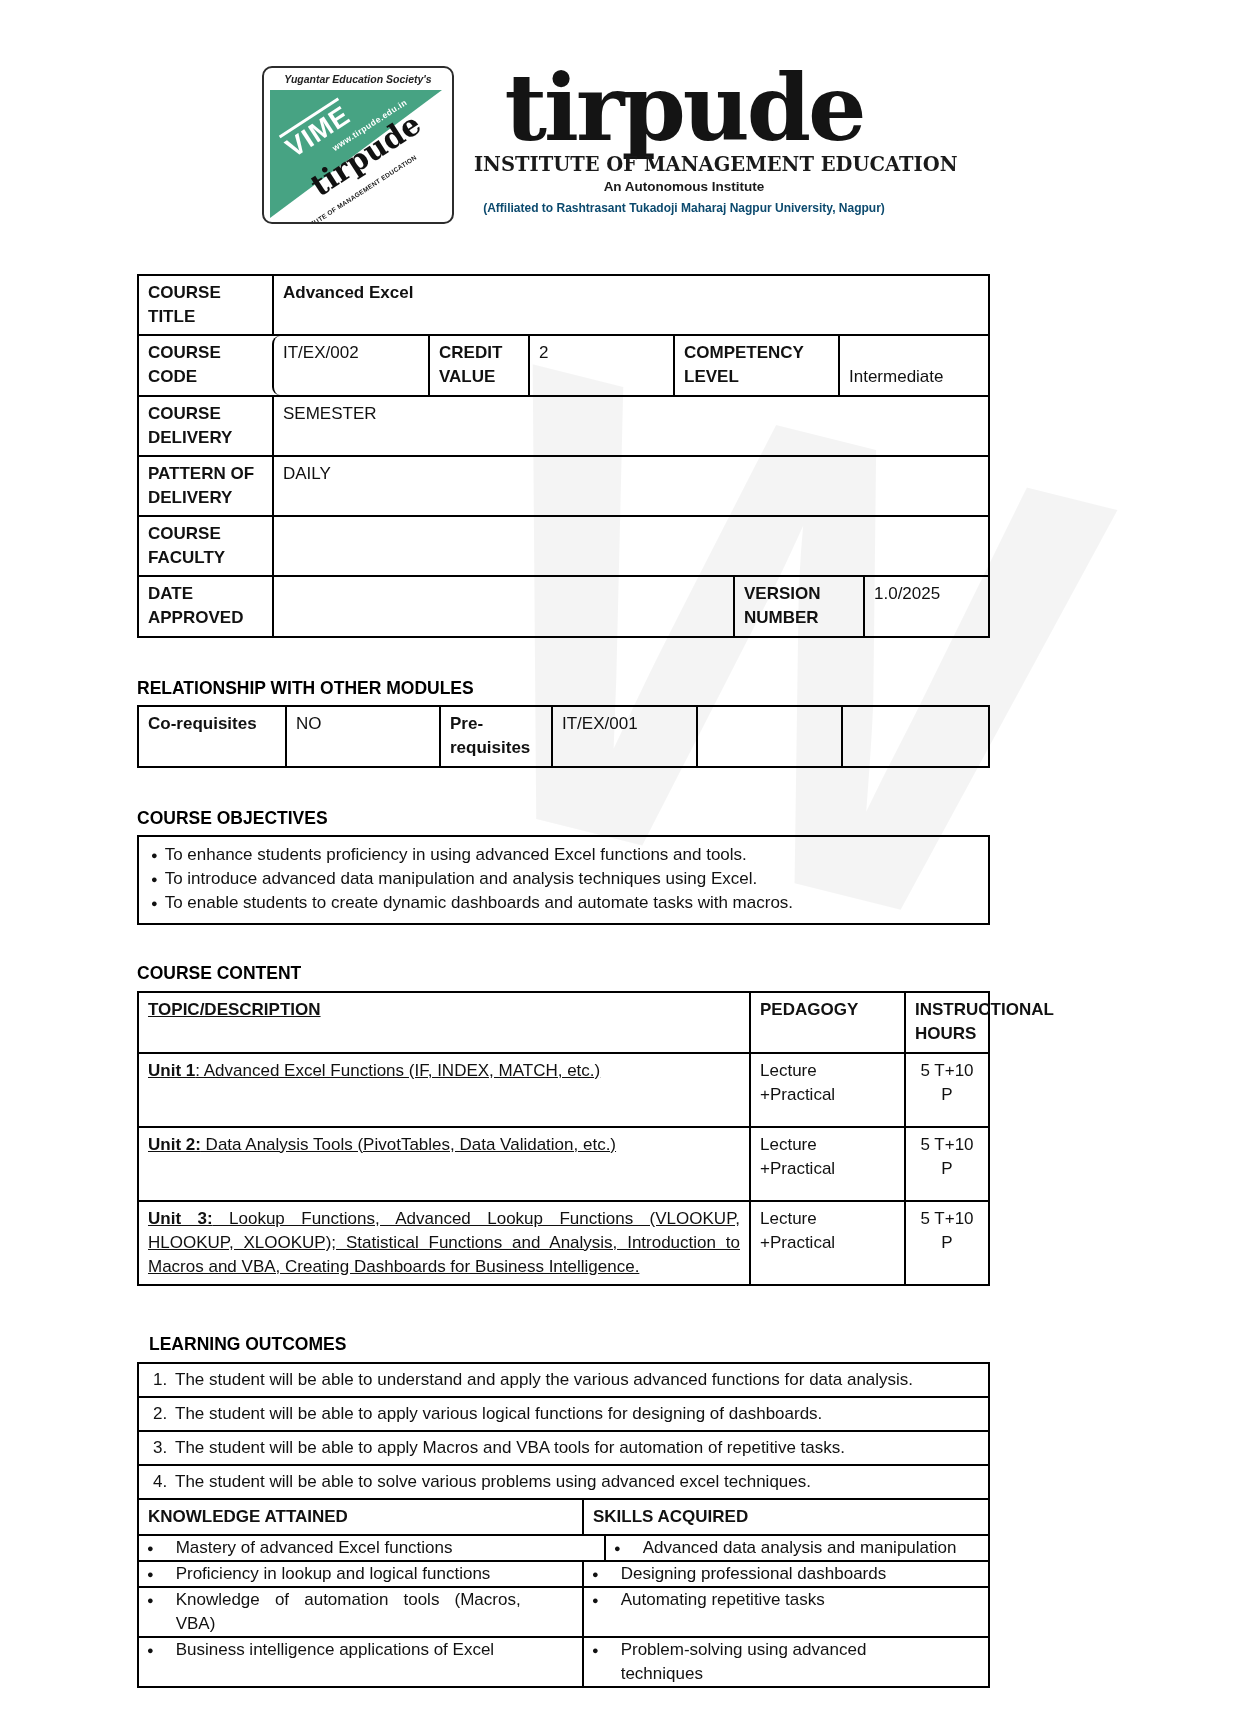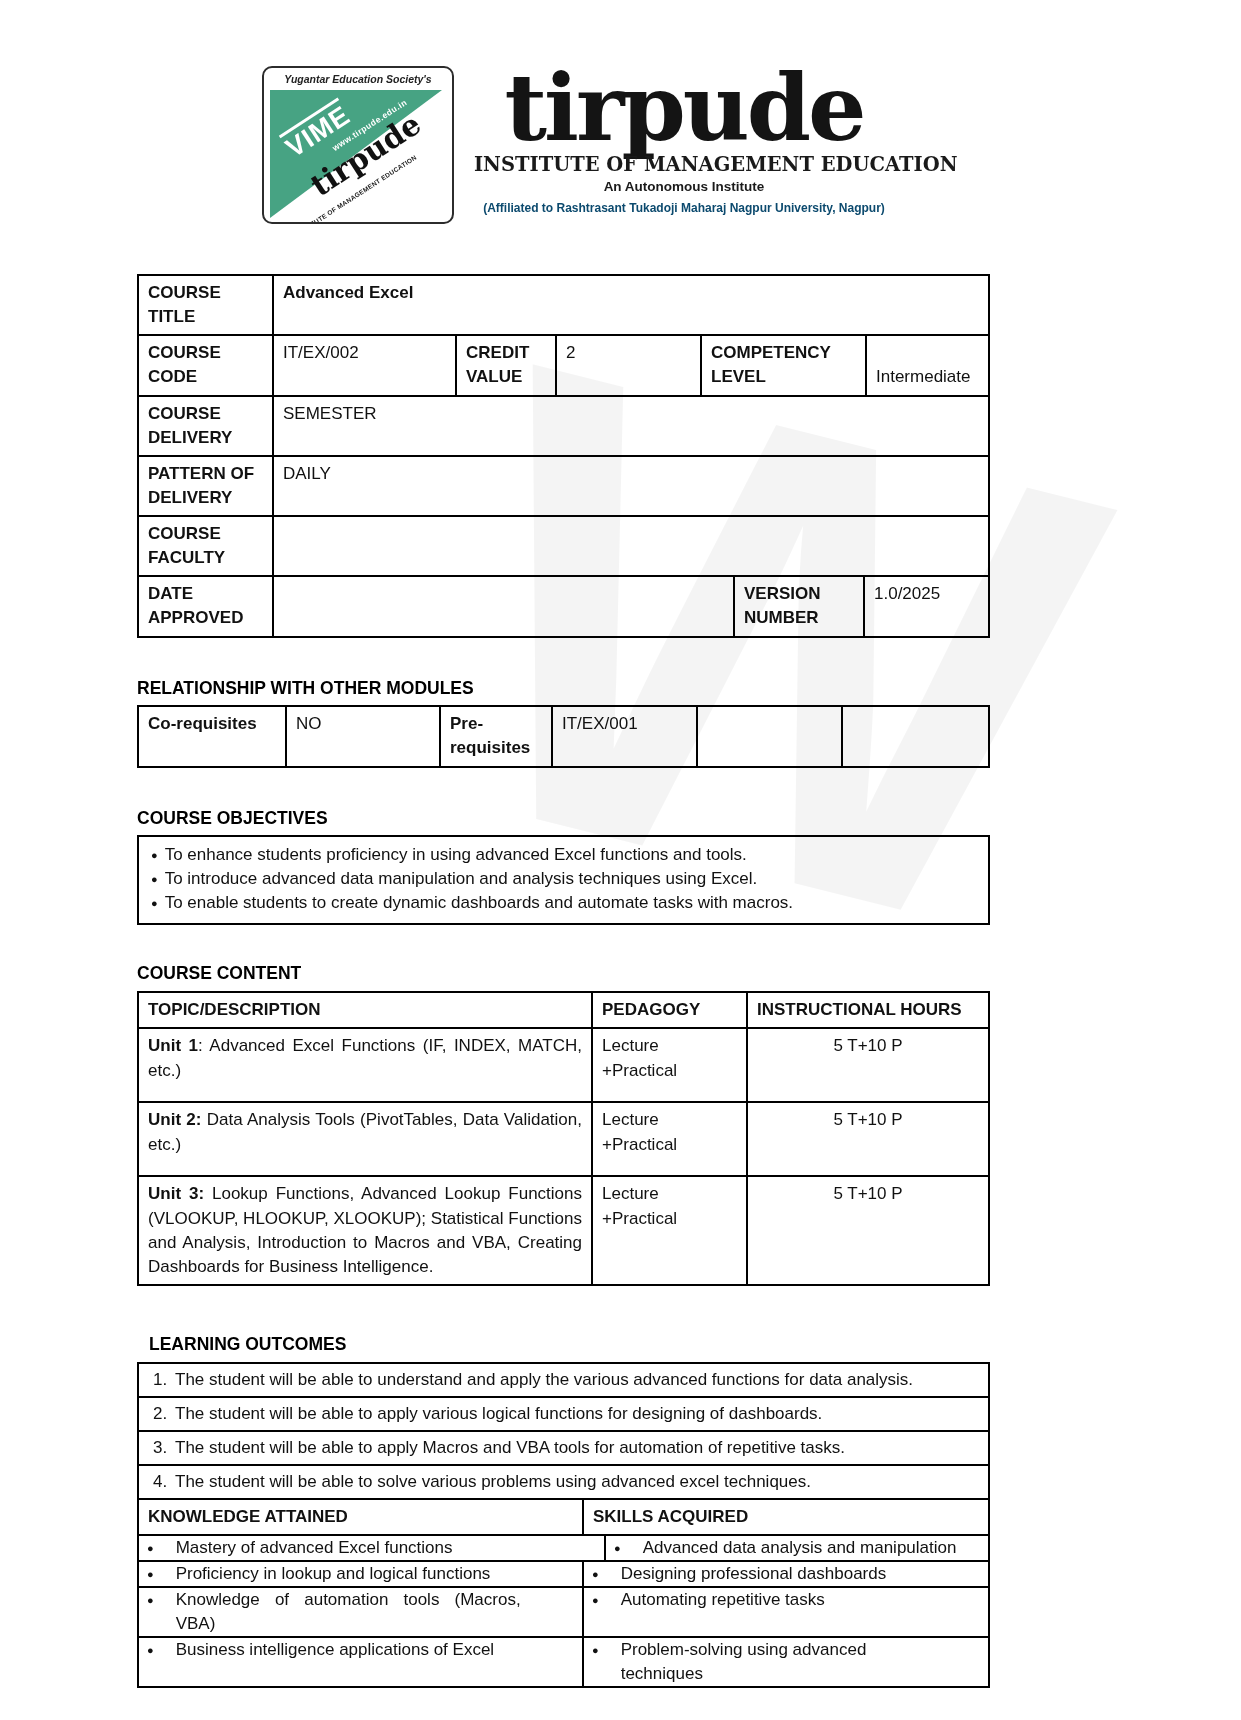--- a/index.html
+++ b/index.html
@@ -41,42 +41,42 @@
   .b { font-weight:bold; }
   .t { border:2px solid #000; background:rgba(255,255,255,0.0); }
   .row { display:flex; border-top:2px solid #000; align-items:stretch; }
   .row:first-child { border-top:none; }
   .cell { border-left:2px solid #000; padding:5px 9px; }
   .cell:first-child { border-left:none; }
   .grow { flex:1 1 auto; }
 
   
   .w-lbl { width:133px; flex:none; }
-  .w-code { width:183px; flex:none; }
+  .w-code { width:156px; flex:none;border-radius:8px; }
   .w-credit { width:100px; flex:none; }
   .w-two { width:145px; flex:none; }
   .w-comp { width:165px; flex:none; }
   .w-ver { width:130px; flex:none; }
   .w-verval { width:125px; flex:none; }
   .bottom-align { display:flex; align-items:flex-end; }
   .minh-a { min-height:54px; } .minh-b { min-height:58px; } .minh-c { min-height:52px; } .minh-f { min-height:56px; }
 
   
   .r1 { width:146px; flex:none; } .r2 { width:154px; flex:none; } .r3 { width:112px; flex:none; }
   .r4 { width:145px; flex:none; } .r5 { width:145px; flex:none; }
   .rel-row { min-height:52px; }
 
   
   .obj-box { padding:6px 10px 8px 10px; }
   .obj-item { display:flex; }
   .obj-item::before { content:"●"; font-size:11px; line-height:24px; margin:0 7px 0 2px; }
   .obj-item span { line-height:24px; }
 
   
-  .cc-topic { width:452px; flex:none; text-align:justify; }
+  .cc-topic { width:610px; flex:none; text-align:justify;text-decoration:underline; }
   .cc-ped { width:155px; flex:none; }
   .cc-hours { flex:1 1 auto; text-align:center; }
   .cc-head .cell { font-weight:bold; text-align:left; }
   .cc-r { min-height:74px; }
 
   
   .lo-heading { margin-left:12px; }
   .lo-row { min-height:30px; }
   .lo-num { width:34px; flex:none; padding:4px 0 4px 14px; font-size:17px; }
   .lo-text { flex:1; padding:4px 8px 4px 2px; }

